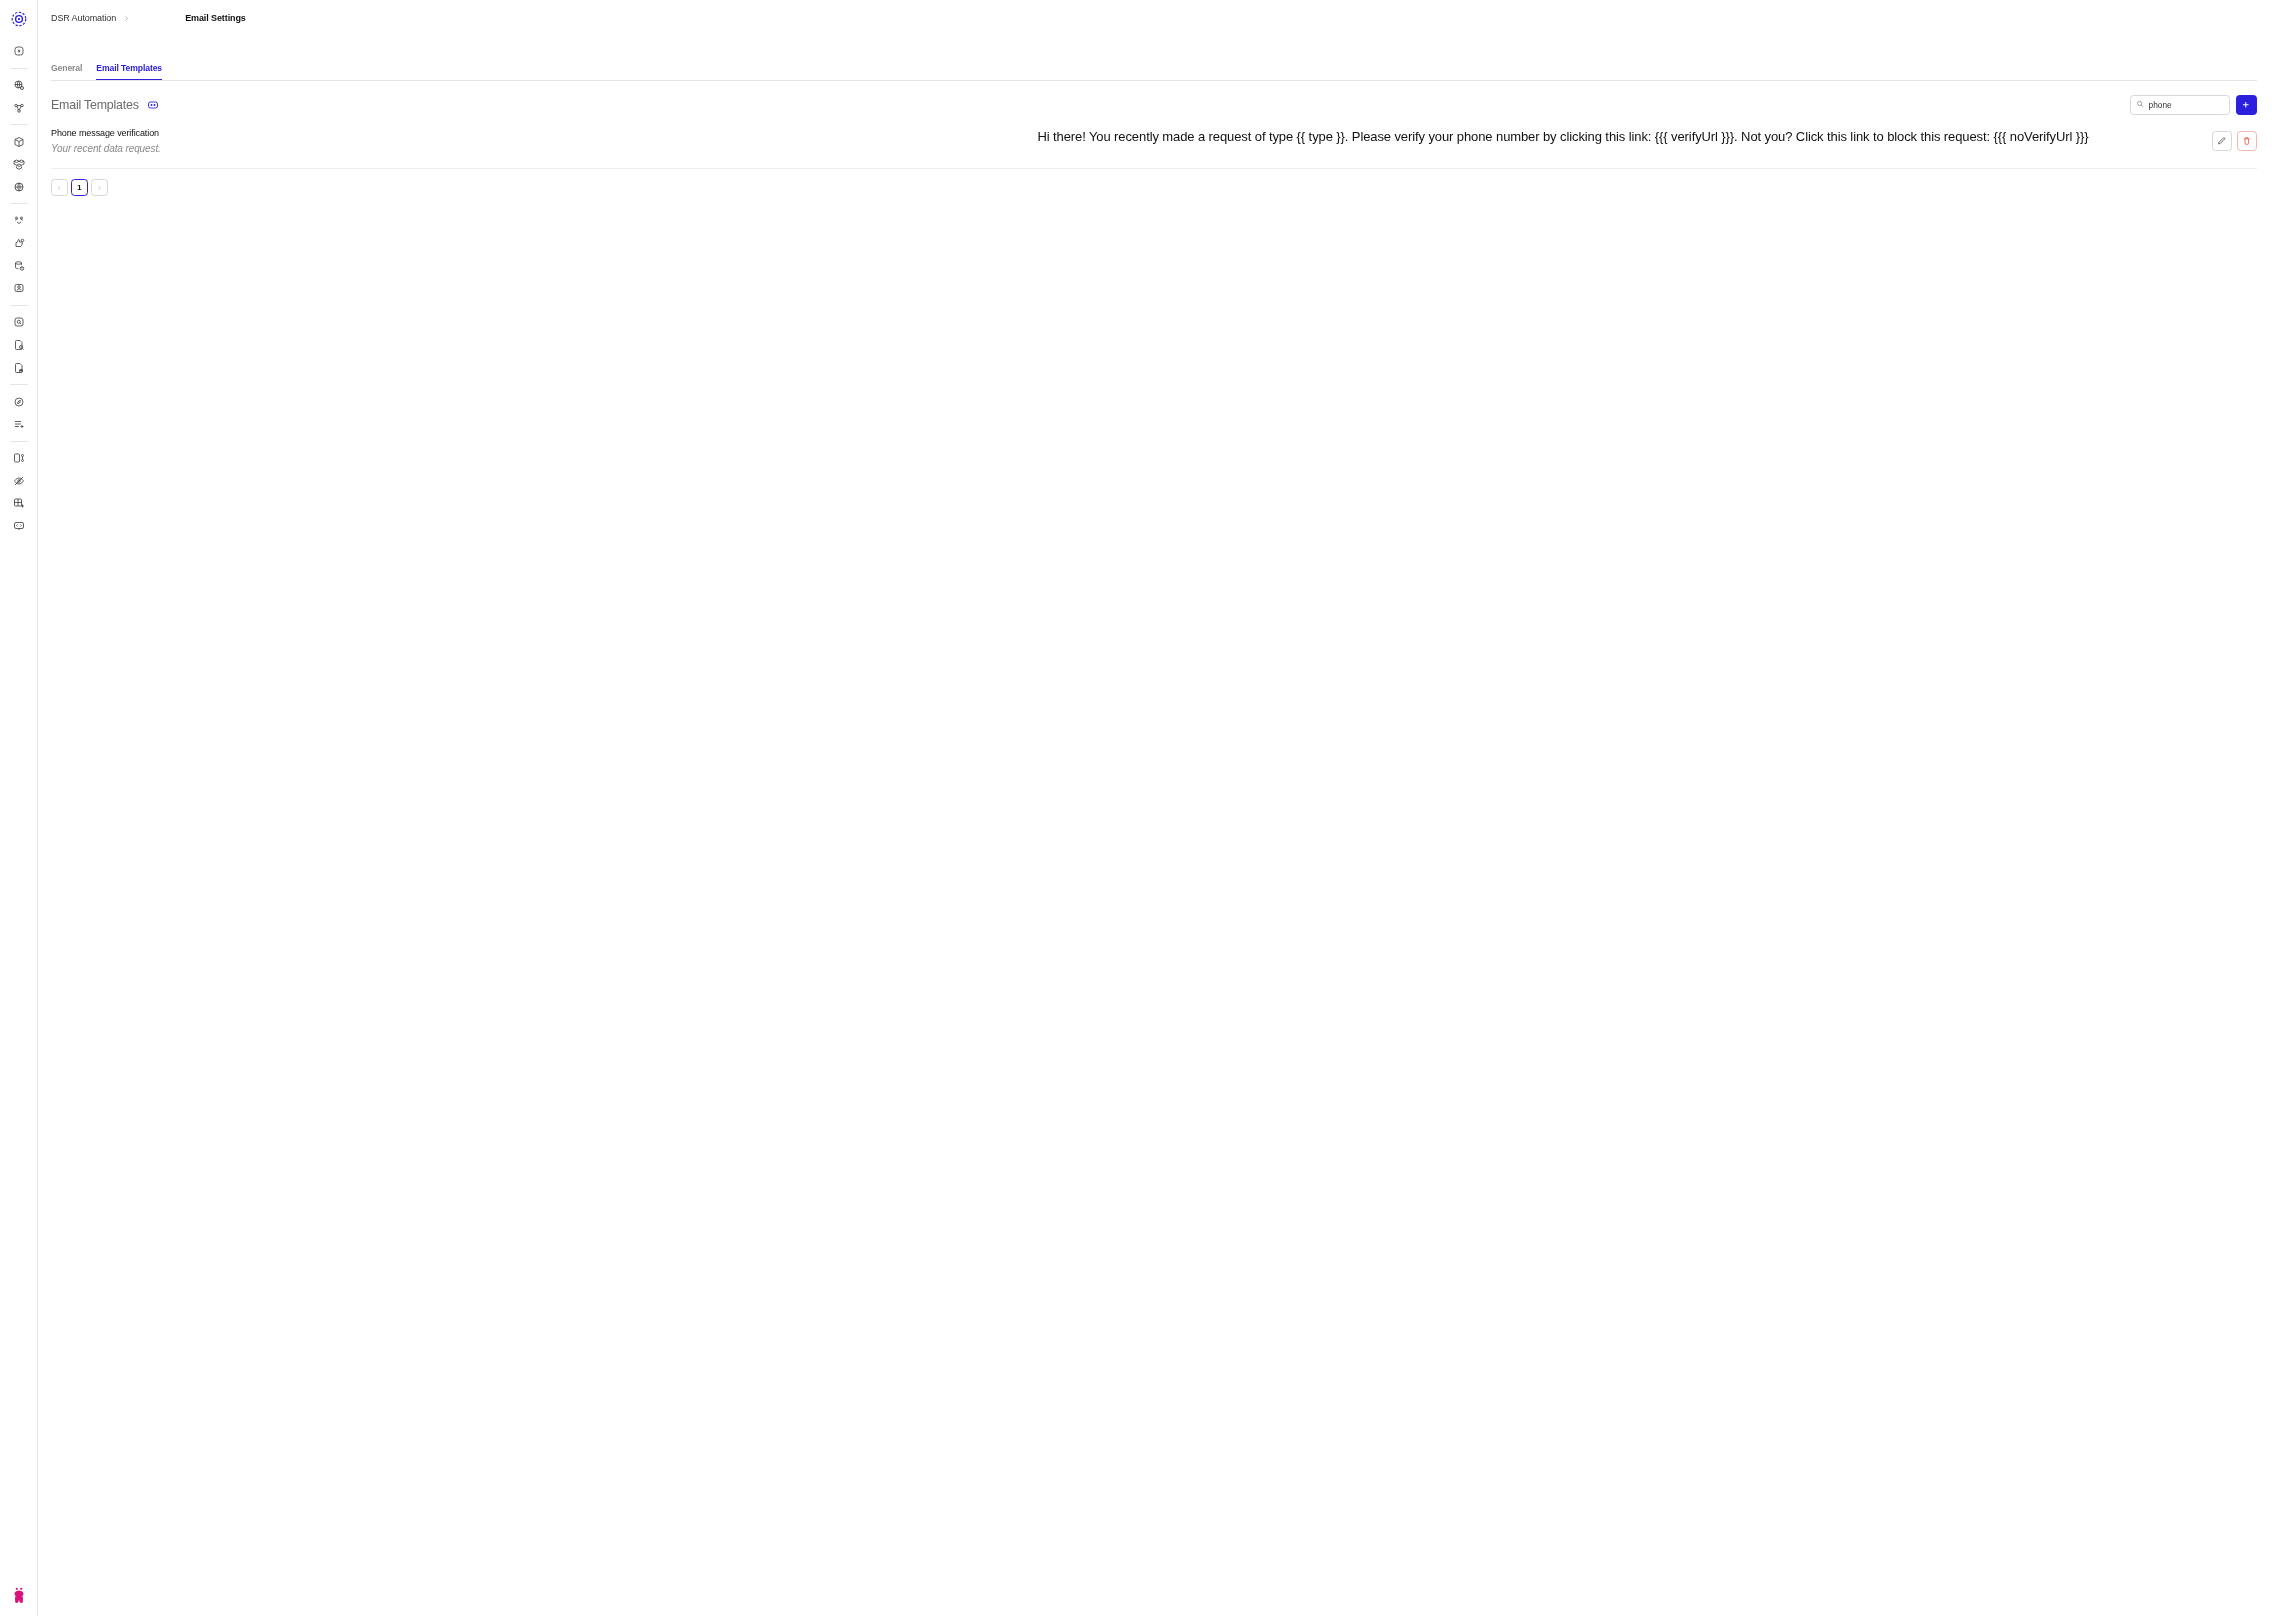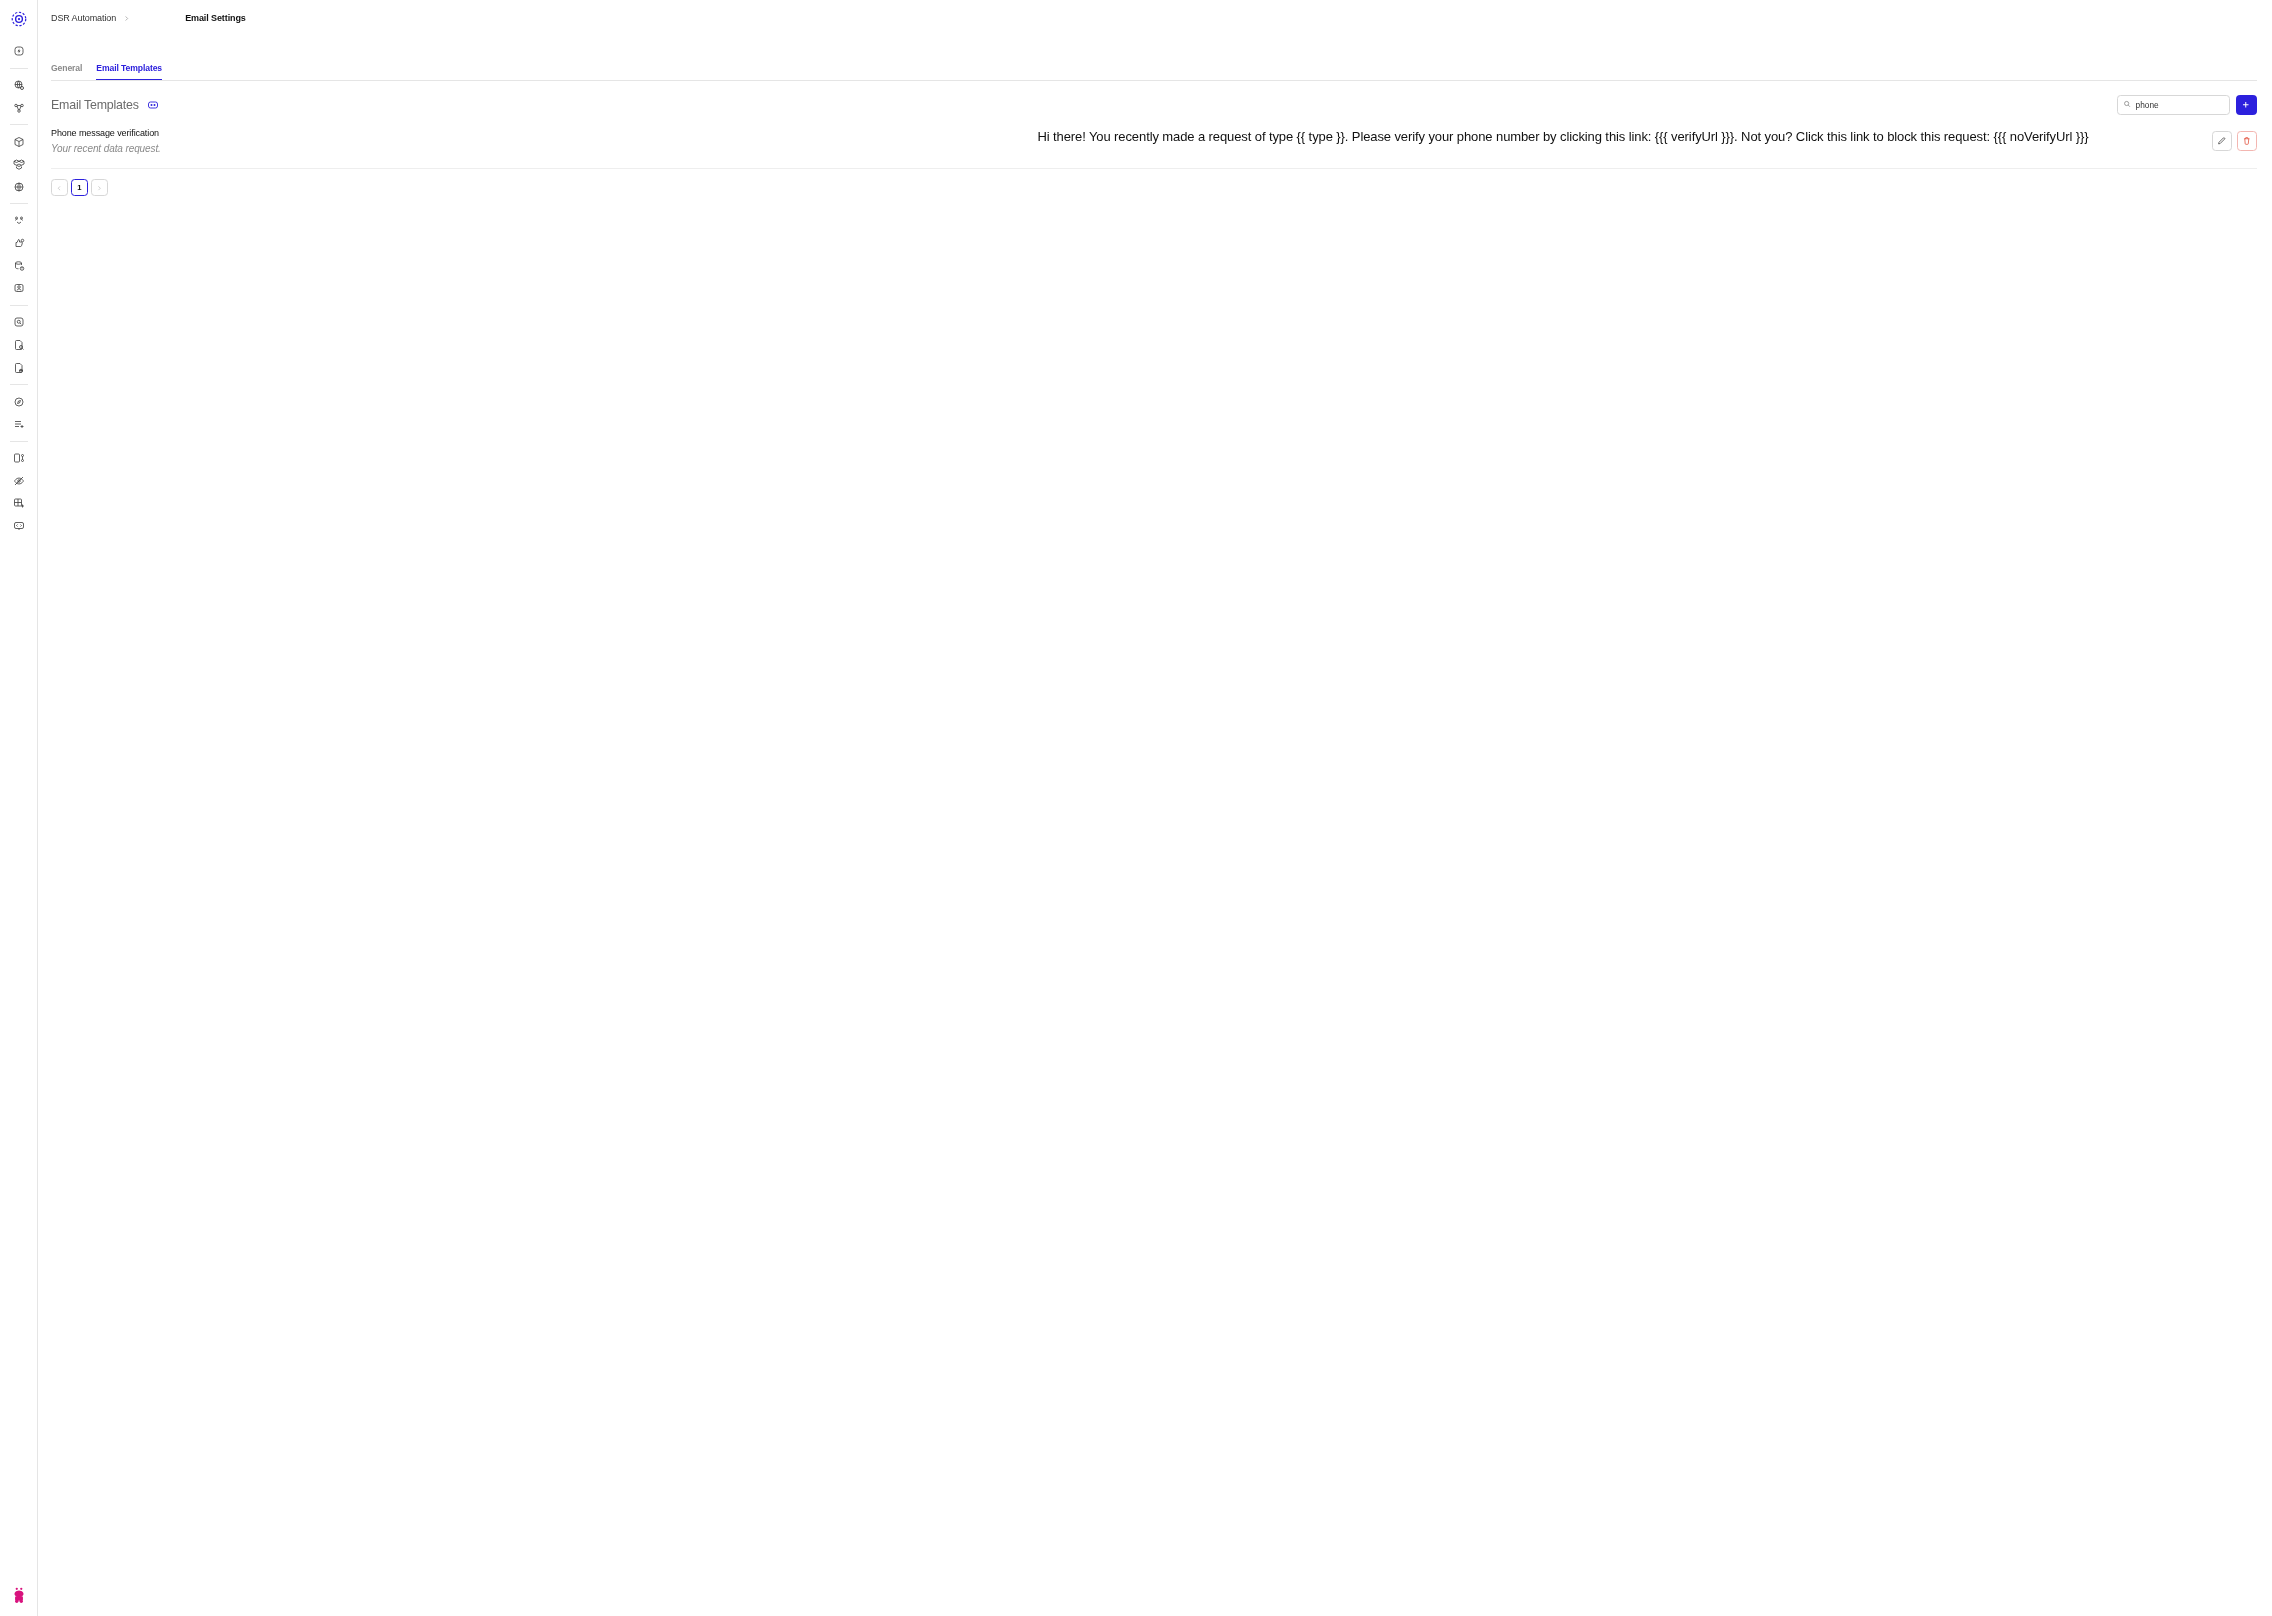--- a/index.html
+++ b/index.html
@@ -105,21 +105,21 @@
       font-weight: 500;
       letter-spacing: -0.2px;
     }
     .exp-badge {
       width: 12px; height: 12px;
       display: inline-flex; align-items: center; justify-content: center;
     }
     .page-head-right { display: flex; align-items: center; gap: 6px; }
     .search-wrap {
       position: relative;
-      width: 113px;
+      width: 100px;
       border-radius: 9px;
     }
     .search-wrap .search-icon {
       position: absolute; left: 6px; top: 50%; transform: translateY(-50%);
       color: #888;
     }
     .search-input {
       width: 100%;
       height: 20px;
       border: 0.6px solid #d7d7d7;

